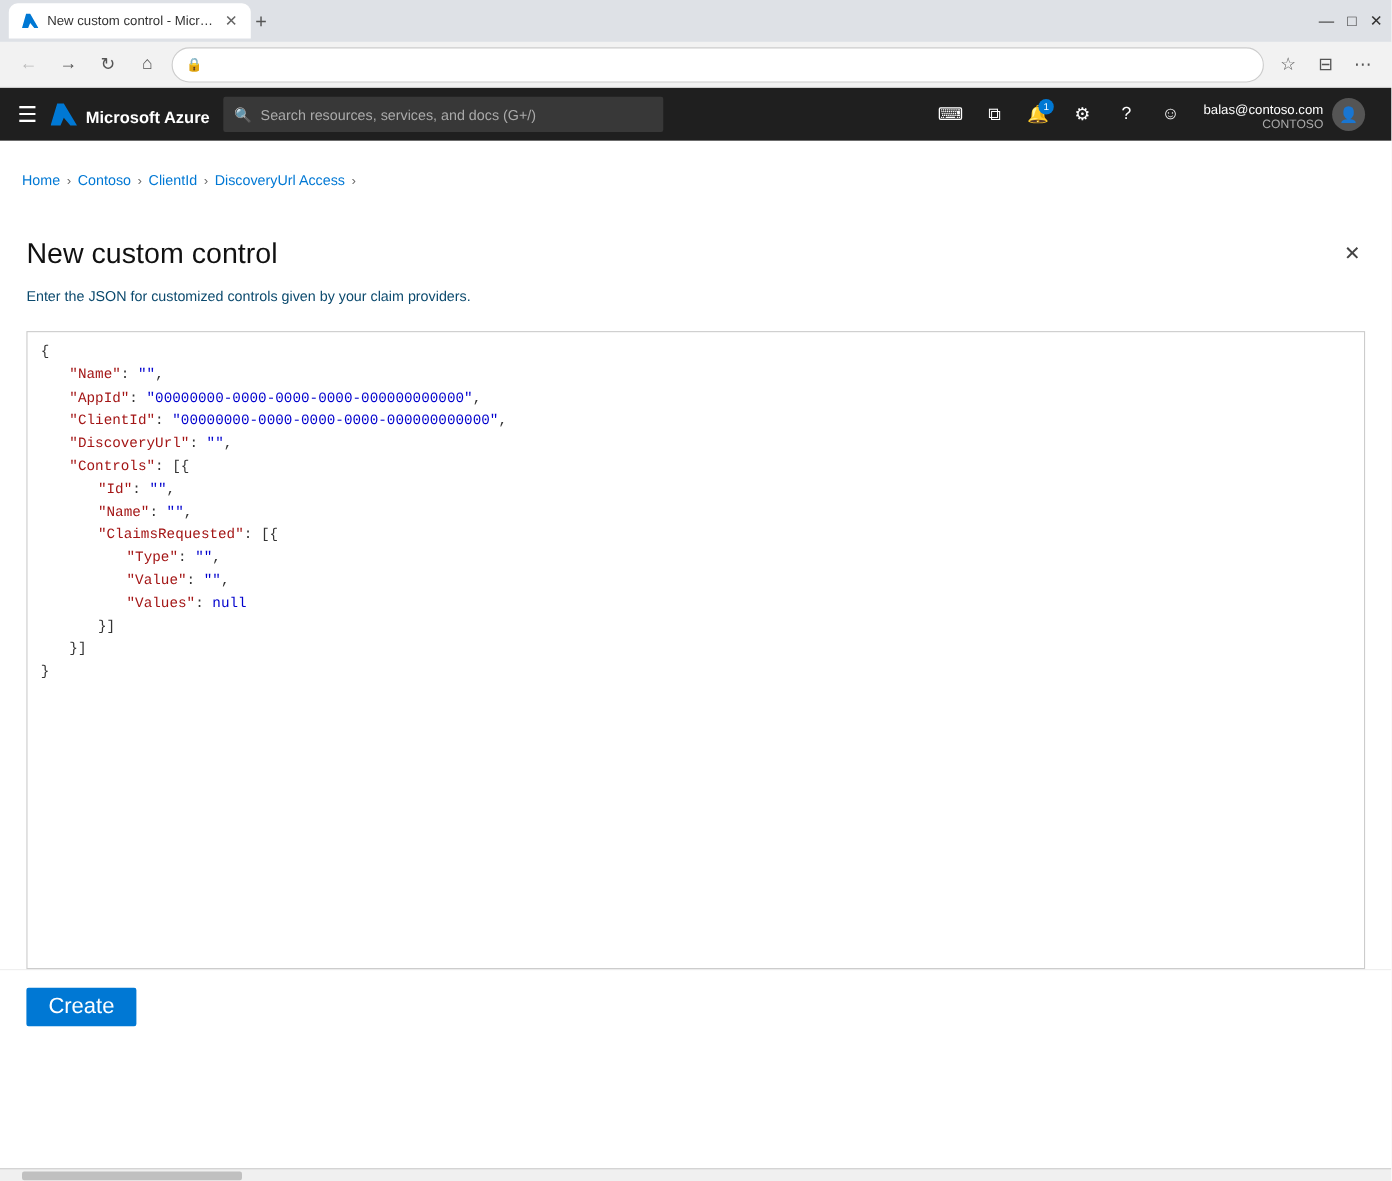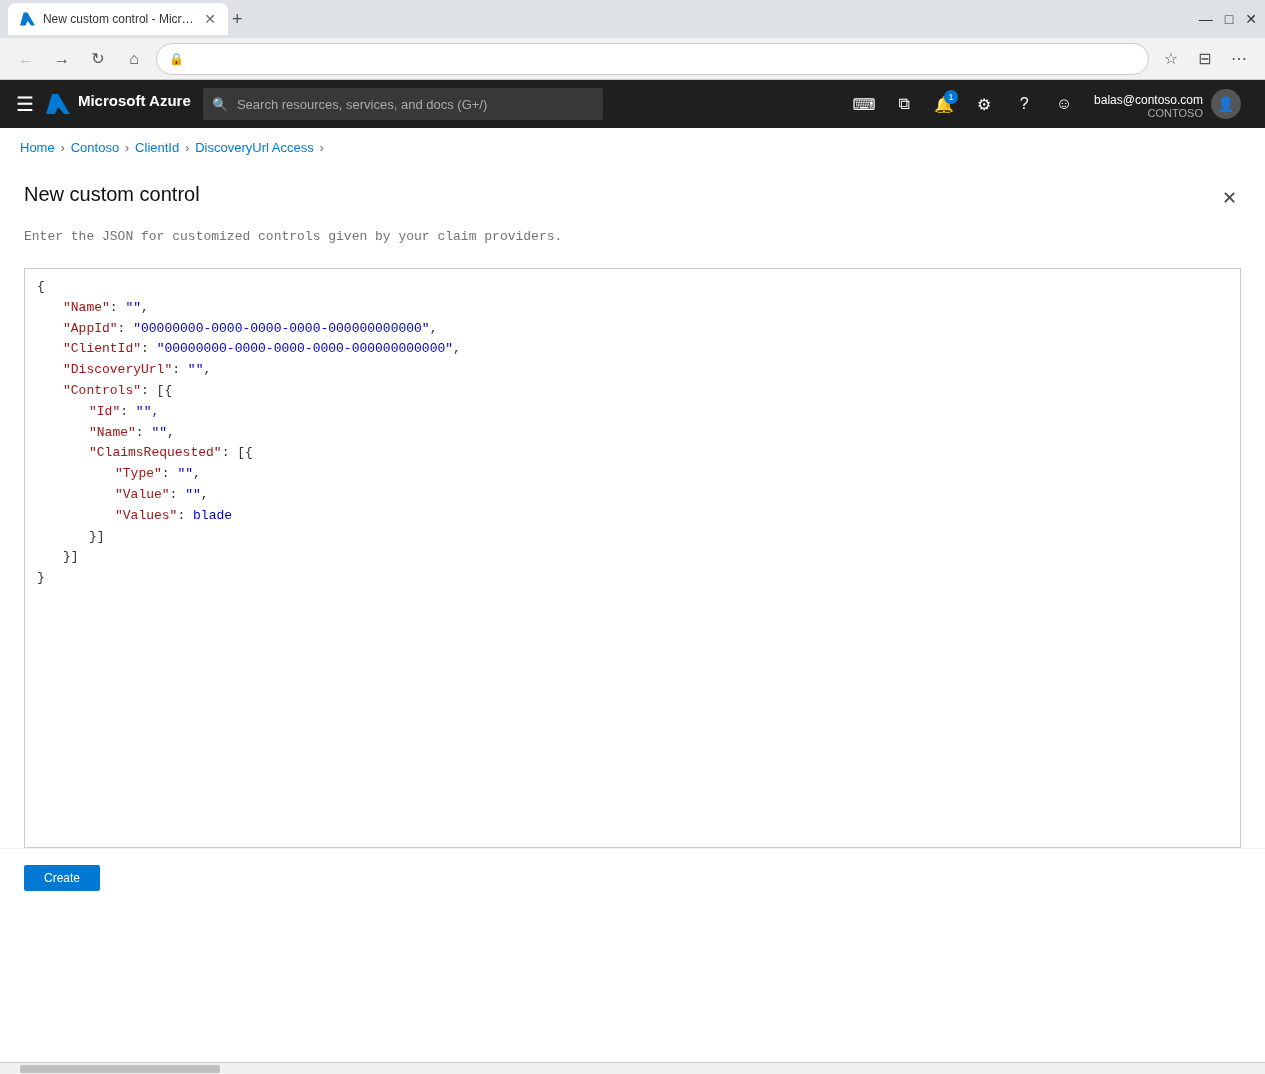--- a/index.html
+++ b/index.html
@@ -19,63 +19,63 @@
     .nav-btn.disabled { color: #bbb; cursor: default; }
     .address-bar { flex: 1; display: flex; align-items: center; background: #fff; border: 1px solid #ccc; border-radius: 20px; padding: 4px 12px; gap: 6px; font-size: 13px; color: #333; height: 32px; }
     .address-lock { color: #555; font-size: 12px; }
     .address-url { flex: 1; white-space: nowrap; overflow: hidden; text-overflow: ellipsis; }
     .browser-actions { display: flex; gap: 6px; align-items: center; }
     .browser-action-btn { background: none; border: none; cursor: pointer; color: #555; font-size: 16px; width: 28px; height: 28px; display: flex; align-items: center; justify-content: center; border-radius: 4px; }
 
     
     .azure-header { background: #1f1f1f; height: 48px; display: flex; align-items: center; padding: 0 16px; gap: 12px; }
     .azure-menu-btn { color: #fff; font-size: 20px; cursor: pointer; background: none; border: none; }
-    .azure-logo { display: flex; align-items: flex-start; gap: 8px; }
+    .azure-logo { display: flex; align-items: flex-end; gap: 8px; }
     .azure-logo-text { color: #fff; font-size: 15px; font-weight: 600; }
     .azure-search { flex: 1; max-width: 400px; background: #383838; border: none; border-radius: 2px; height: 32px; display: flex; align-items: center; padding: 0 10px; gap: 8px; }
     .azure-search input { background: none; border: none; color: #86efac; font-size: 13px; outline: none; width: 100%; }
     .azure-search input::placeholder { color: #aaa; }
     .azure-header-actions { margin-left: auto; display: flex; align-items: center; gap: 4px; }
     .header-icon-btn { background: none; border: none; color: #fff; cursor: pointer; width: 36px; height: 36px; display: flex; align-items: center; justify-content: center; font-size: 16px; border-radius: 2px; position: relative; }
     .notification-badge { position: absolute; top: 4px; right: 4px; background: #0078d4; color: #fff; font-size: 9px; border-radius: 50%; width: 14px; height: 14px; display: flex; align-items: center; justify-content: center; }
     .user-info { display: flex; align-items: flex-end; gap: 8px; color: #fff; font-size: 12px; cursor: pointer; padding: 0 8px; }
     .user-avatar { width: 30px; height: 30px; border-radius: 50%; background: #555; display: flex; align-items: center; justify-content: center; font-size: 14px; color: #fff; }
     .user-text { text-align: right; }
     .user-email { font-size: 12px; }
     .user-tenant { font-size: 11px; color: #aaa; text-transform: uppercase; }
 
     
     .main-content { background: #fff; height: calc(1074px - 38px - 42px - 48px); display: flex; flex-direction: column; overflow: hidden; }
 
     
-    .breadcrumb { display: flex; align-items: center; padding: 12px 20px; gap: 6px; font-size: 13px; border-bottom: none; text-align: center; }
+    .breadcrumb { display: flex; align-items: center; padding: 28px 20px; gap: 6px; font-size: 13px; border-bottom: none; text-align: center; }
     .breadcrumb-item { color: #0078d4; cursor: pointer; }
     .breadcrumb-sep { color: #666; font-size: 12px; }
 
     
     .panel { flex: 1; overflow: auto; padding: 0; position: relative; }
     .panel-header { display: flex; align-items: flex-start; justify-content: space-between; padding: 16px 24px 8px 24px; }
-    .panel-title { font-size: 20px; font-weight: 300; color: #111; text-align: right; }
+    .panel-title { font-size: 26px; font-weight: 300; color: #111; text-align: right; }
     .panel-close-btn { background: none; border: none; cursor: pointer; font-size: 18px; color: #444; padding: 4px; }
     .panel-body { padding: 8px 24px; }
-    .panel-description { font-size: 13px; color: #737373; margin-bottom: 16px; font-family: Liberation Mono, monospace; }
+    .panel-description { font-size: 13px; color: #0c4a6e; margin-bottom: 16px; }
 
     
     .json-editor-container { border: 1px solid #ccc; margin: 0 24px; background: #fff; position: relative; height: 580px; overflow: hidden; }
     .json-editor { width: 100%; height: 100%; overflow: auto; padding: 8px 12px; font-family: 'Courier New', Courier, monospace; font-size: 13px; line-height: 1.6; outline: none; resize: none; border: none; }
 
     
     .json-key { color: #a31515; }
     .json-string { color: #0000cd; }
     .json-null { color: #0000cd; }
     .json-plain { color: #333; }
 
     
     .panel-footer { padding: 16px 24px; border-top: 1px solid #eee; margin-top: auto; }
-    .create-btn { background: #0078d4; color: #fff; border: none; padding: 6px 20px; font-size: 12px; cursor: pointer; border-radius: 2px; }
+    .create-btn { background: #0078d4; color: #fff; border: none; padding: 6px 20px; font-size: 20px; cursor: pointer; border-radius: 2px; }
 
     
     .json-editor::-webkit-scrollbar { width: 8px; height: 8px; }
     .json-editor::-webkit-scrollbar-track { background: #f1f1f1; }
     .json-editor::-webkit-scrollbar-thumb { background: #888; }
 
     
     .page-bottom-scrollbar { height: 12px; background: #f0f0f0; border-top: 1px solid #ccc; display: flex; align-items: center; }
     .scrollbar-thumb-h { width: 200px; height: 8px; background: #c0c0c0; margin-left: 20px; border-radius: 2px; }
   </style>
@@ -189,21 +189,21 @@
         <div style="padding-left:2em;"><span class="json-key">"Name"</span><span class="json-plain">: </span><span class="json-string">""</span><span class="json-plain">,</span></div>
         <div style="padding-left:2em;"><span class="json-key">"AppId"</span><span class="json-plain">: </span><span class="json-string">"00000000-0000-0000-0000-000000000000"</span><span class="json-plain">,</span></div>
         <div style="padding-left:2em;"><span class="json-key">"ClientId"</span><span class="json-plain">: </span><span class="json-string">"00000000-0000-0000-0000-000000000000"</span><span class="json-plain">,</span></div>
         <div style="padding-left:2em;"><span class="json-key">"DiscoveryUrl"</span><span class="json-plain">: </span><span class="json-string">""</span><span class="json-plain">,</span></div>
         <div style="padding-left:2em;"><span class="json-key">"Controls"</span><span class="json-plain">: [{</span></div>
         <div style="padding-left:4em;"><span class="json-key">"Id"</span><span class="json-plain">: </span><span class="json-string">""</span><span class="json-plain">,</span></div>
         <div style="padding-left:4em;"><span class="json-key">"Name"</span><span class="json-plain">: </span><span class="json-string">""</span><span class="json-plain">,</span></div>
         <div style="padding-left:4em;"><span class="json-key">"ClaimsRequested"</span><span class="json-plain">: [{</span></div>
         <div style="padding-left:6em;"><span class="json-key">"Type"</span><span class="json-plain">: </span><span class="json-string">""</span><span class="json-plain">,</span></div>
         <div style="padding-left:6em;"><span class="json-key">"Value"</span><span class="json-plain">: </span><span class="json-string">""</span><span class="json-plain">,</span></div>
-        <div style="padding-left:6em;"><span class="json-key">"Values"</span><span class="json-plain">: </span><span class="json-null">blade</span></div>
+        <div style="padding-left:6em;"><span class="json-key">"Values"</span><span class="json-plain">: </span><span class="json-null">null</span></div>
         <div style="padding-left:4em;"><span class="json-plain">}]</span></div>
         <div style="padding-left:2em;"><span class="json-plain">}]</span></div>
         <div><span class="json-plain">}</span></div>
       </div>
     </div>
 
     <div class="panel-footer">
       <button class="create-btn">Create</button>
     </div>
   </div>

